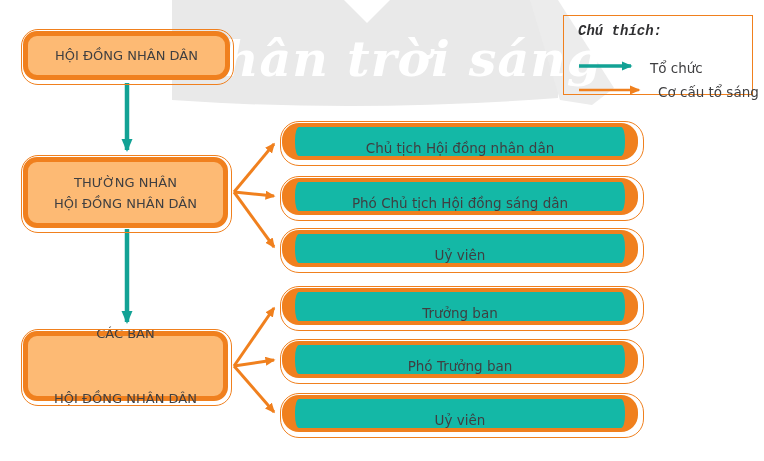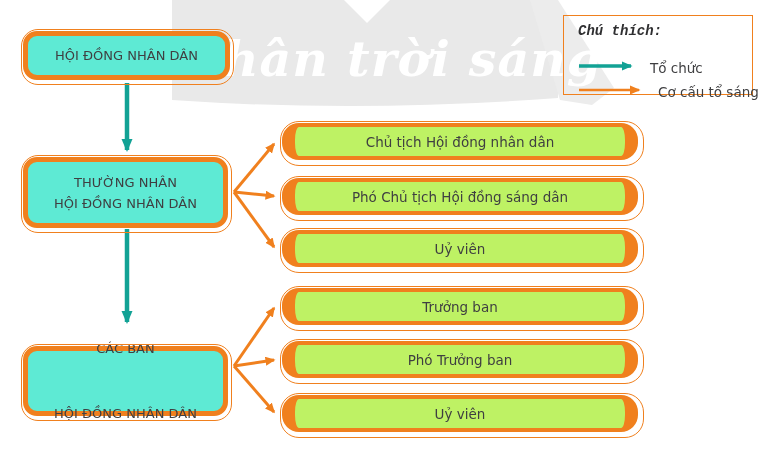--- a/index.html
+++ b/index.html
@@ -12,39 +12,39 @@
   .wm-text{
     position:absolute;left:183px;top:30px;white-space:nowrap;
     font-family:"DejaVu Serif","Liberation Serif",serif;
     font-style:italic;font-weight:bold;font-size:49px;letter-spacing:1px;
     color:#ffffff;z-index:1;
   }
   
   .arrows{position:absolute;left:0;top:0;width:764px;height:461px;z-index:2;pointer-events:none;}
   
   .box{
-    position:absolute;z-index:3;box-sizing:border-box;background:#5eead4;
+    position:absolute;z-index:3;box-sizing:border-box;background:#fdba74;
     border:5px solid var(--orange);border-radius:14px;
     display:flex;flex-direction:column;align-items:center;justify-content:center;
     text-align:center;color:var(--text);font-size:13px;line-height:21px;
   }
   .box::after{
     content:"";position:absolute;left:-7px;top:-7px;right:-9px;bottom:-10px;
     border:1.3px solid var(--orange);border-radius:17px;pointer-events:none;
   }
   .box-root{left:23px;top:31px;width:207px;height:49px;}
   .box-standing{left:23px;top:157px;width:205px;height:71px;}
-  .box-boards{left:23px;top:346px;width:205px;height:70px;gap:44px;}
+  .box-boards{left:23px;top:331px;width:205px;height:70px;gap:44px;}
   .box .line{display:block;}
   
   .pill{
     position:absolute;left:282px;width:356px;height:37px;z-index:3;box-sizing:border-box;
-    background:#bef264;border:4px solid var(--orange);
+    background:#14b8a6;border:4px solid var(--orange);
     border-left-width:13px;border-right-width:13px;border-radius:17px;
-    display:flex;align-items:center;justify-content:center;
+    display:flex;align-items:flex-end;justify-content:center;
     color:var(--text);font-size:13.5px;
   }
   .pill::after{
     content:"";position:absolute;left:-15px;top:-6px;right:-19px;bottom:-10px;
     border:1.3px solid var(--orange);border-radius:19px;pointer-events:none;
   }
   .pill-a{top:123px;} .pill-b{top:178px;} .pill-c{top:230px;}
   .pill-d{top:288px;} .pill-e{top:341px;} .pill-f{top:395px;}
   
   .legend{

